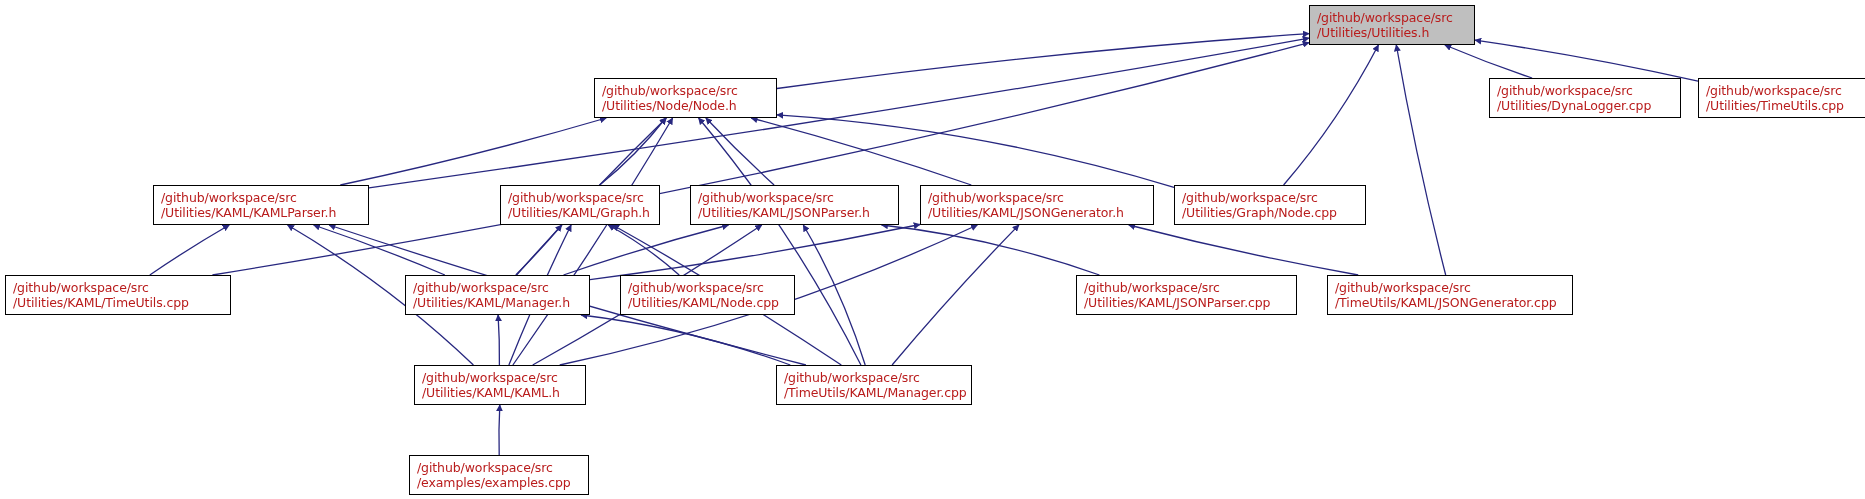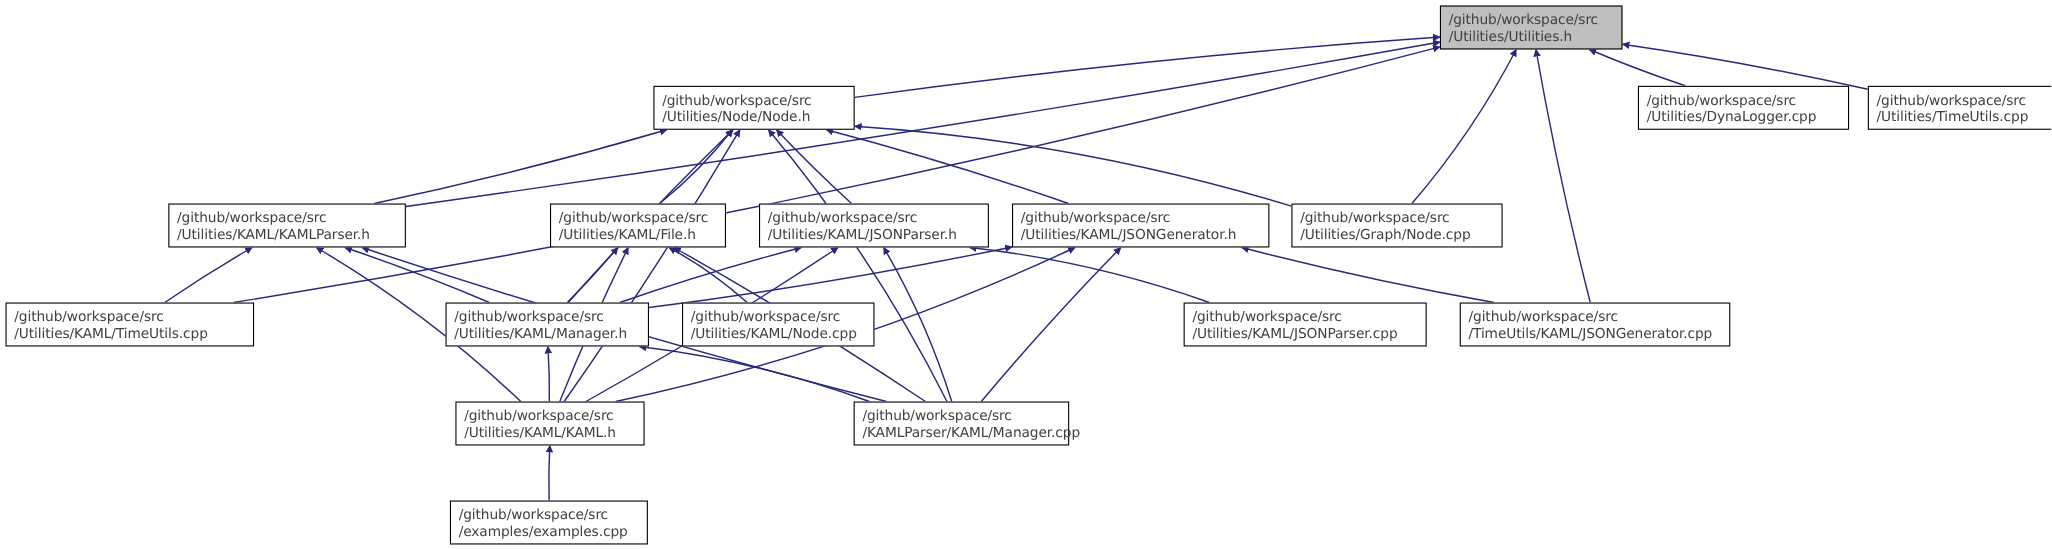--- a/index.html
+++ b/index.html
@@ -22,21 +22,21 @@
     top: 0;
     width: 1865px;
     height: 499px;
     pointer-events: none;
   }
   .node {
     position: absolute;
     box-sizing: border-box;
     border: 1px solid #000000;
     background: #ffffff;
-    color: #404040;
+    color: #b91c1c;
     font-size: 12.5px;
     line-height: 15px;
     padding: 4px 6px 4px 7px;
     white-space: pre;
     letter-spacing: -0.1px;
     z-index: 2;
   }
   .node.highlight {
     background: #bfbfbf;
     border: 1px solid #000000;
@@ -88,25 +88,25 @@
       <path d="M 892.1 365.0 Q 952.8 292.6 1018.9 225.0" fill="none" stroke="#27277f" stroke-width="1.3" marker-end="url(#arrowhead)"></path>
       <path d="M 499.4 365.0 Q 499.7 340.0 498.1 315.0" fill="none" stroke="#27277f" stroke-width="1.3" marker-end="url(#arrowhead)"></path>
       <path d="M 790.3 365.0 Q 688.6 327.9 581.2 315.0" fill="none" stroke="#27277f" stroke-width="1.3" marker-end="url(#arrowhead)"></path>
       <path d="M 499.2 455.0 Q 498.5 430.0 499.8 405.0" fill="none" stroke="#27277f" stroke-width="1.3" marker-end="url(#arrowhead)"></path>
     </svg>
 <div class="node highlight" style="left: 1309px; top: 5px; width: 166px; height: 40px; background: rgb(191, 191, 191); border-color: rgb(0, 0, 0);"><span class="ln">/github/workspace/src</span><span class="ln">/Utilities/Utilities.h</span></div>
     <div class="node" style="left: 594px; top: 78px; width: 183px; height: 40px; background: rgb(255, 255, 255); border-color: rgb(0, 0, 0);"><span class="ln">/github/workspace/src</span><span class="ln">/Utilities/Node/Node.h</span></div>
     <div class="node" style="left: 1489px; top: 78px; width: 192px; height: 40px; background: rgb(255, 255, 255); border-color: rgb(0, 0, 0);"><span class="ln">/github/workspace/src</span><span class="ln">/Utilities/DynaLogger.cpp</span></div>
     <div class="node" style="left: 1698px; top: 78px; width: 183px; height: 40px; background: rgb(255, 255, 255); border-color: rgb(0, 0, 0);"><span class="ln">/github/workspace/src</span><span class="ln">/Utilities/TimeUtils.cpp</span></div>
     <div class="node" style="left: 153px; top: 185px; width: 216px; height: 40px; background: rgb(255, 255, 255); border-color: rgb(0, 0, 0);"><span class="ln">/github/workspace/src</span><span class="ln">/Utilities/KAML/KAMLParser.h</span></div>
-    <div class="node" style="left: 500px; top: 185px; width: 160px; height: 40px; background: rgb(255, 255, 255); border-color: rgb(0, 0, 0);"><span class="ln">/github/workspace/src</span><span class="ln">/Utilities/KAML/File.h</span></div>
+    <div class="node" style="left: 500px; top: 185px; width: 160px; height: 40px; background: rgb(255, 255, 255); border-color: rgb(0, 0, 0);"><span class="ln">/github/workspace/src</span><span class="ln">/Utilities/KAML/Graph.h</span></div>
     <div class="node" style="left: 690px; top: 185px; width: 209px; height: 40px; background: rgb(255, 255, 255); border-color: rgb(0, 0, 0);"><span class="ln">/github/workspace/src</span><span class="ln">/Utilities/KAML/JSONParser.h</span></div>
     <div class="node" style="left: 920px; top: 185px; width: 234px; height: 40px; background: rgb(255, 255, 255); border-color: rgb(0, 0, 0);"><span class="ln">/github/workspace/src</span><span class="ln">/Utilities/KAML/JSONGenerator.h</span></div>
     <div class="node" style="left: 1174px; top: 185px; width: 192px; height: 40px; background: rgb(255, 255, 255); border-color: rgb(0, 0, 0);"><span class="ln">/github/workspace/src</span><span class="ln">/Utilities/Graph/Node.cpp</span></div>
     <div class="node" style="left: 5px; top: 275px; width: 226px; height: 40px; background: rgb(255, 255, 255); border-color: rgb(0, 0, 0);"><span class="ln">/github/workspace/src</span><span class="ln">/Utilities/KAML/TimeUtils.cpp</span></div>
     <div class="node" style="left: 405px; top: 275px; width: 185px; height: 40px; background: rgb(255, 255, 255); border-color: rgb(0, 0, 0);"><span class="ln">/github/workspace/src</span><span class="ln">/Utilities/KAML/Manager.h</span></div>
     <div class="node" style="left: 620px; top: 275px; width: 175px; height: 40px; background: rgb(255, 255, 255); border-color: rgb(0, 0, 0);"><span class="ln">/github/workspace/src</span><span class="ln">/Utilities/KAML/Node.cpp</span></div>
     <div class="node" style="left: 1076px; top: 275px; width: 221px; height: 40px; background: rgb(255, 255, 255); border-color: rgb(0, 0, 0);"><span class="ln">/github/workspace/src</span><span class="ln">/Utilities/KAML/JSONParser.cpp</span></div>
     <div class="node" style="left: 1327px; top: 275px; width: 246px; height: 40px; background: rgb(255, 255, 255); border-color: rgb(0, 0, 0);"><span class="ln">/github/workspace/src</span><span class="ln">/TimeUtils/KAML/JSONGenerator.cpp</span></div>
     <div class="node" style="left: 414px; top: 365px; width: 172px; height: 40px; background: rgb(255, 255, 255); border-color: rgb(0, 0, 0);"><span class="ln">/github/workspace/src</span><span class="ln">/Utilities/KAML/KAML.h</span></div>
-    <div class="node" style="left: 776px; top: 365px; width: 196px; height: 40px; background: rgb(255, 255, 255); border-color: rgb(0, 0, 0);"><span class="ln">/github/workspace/src</span><span class="ln">/KAMLParser/KAML/Manager.cpp</span></div>
+    <div class="node" style="left: 776px; top: 365px; width: 196px; height: 40px; background: rgb(255, 255, 255); border-color: rgb(0, 0, 0);"><span class="ln">/github/workspace/src</span><span class="ln">/TimeUtils/KAML/Manager.cpp</span></div>
     <div class="node" style="left: 409px; top: 455px; width: 180px; height: 40px; background: rgb(255, 255, 255); border-color: rgb(0, 0, 0);"><span class="ln">/github/workspace/src</span><span class="ln">/examples/examples.cpp</span></div>
   </div>
 
 </body></html>

